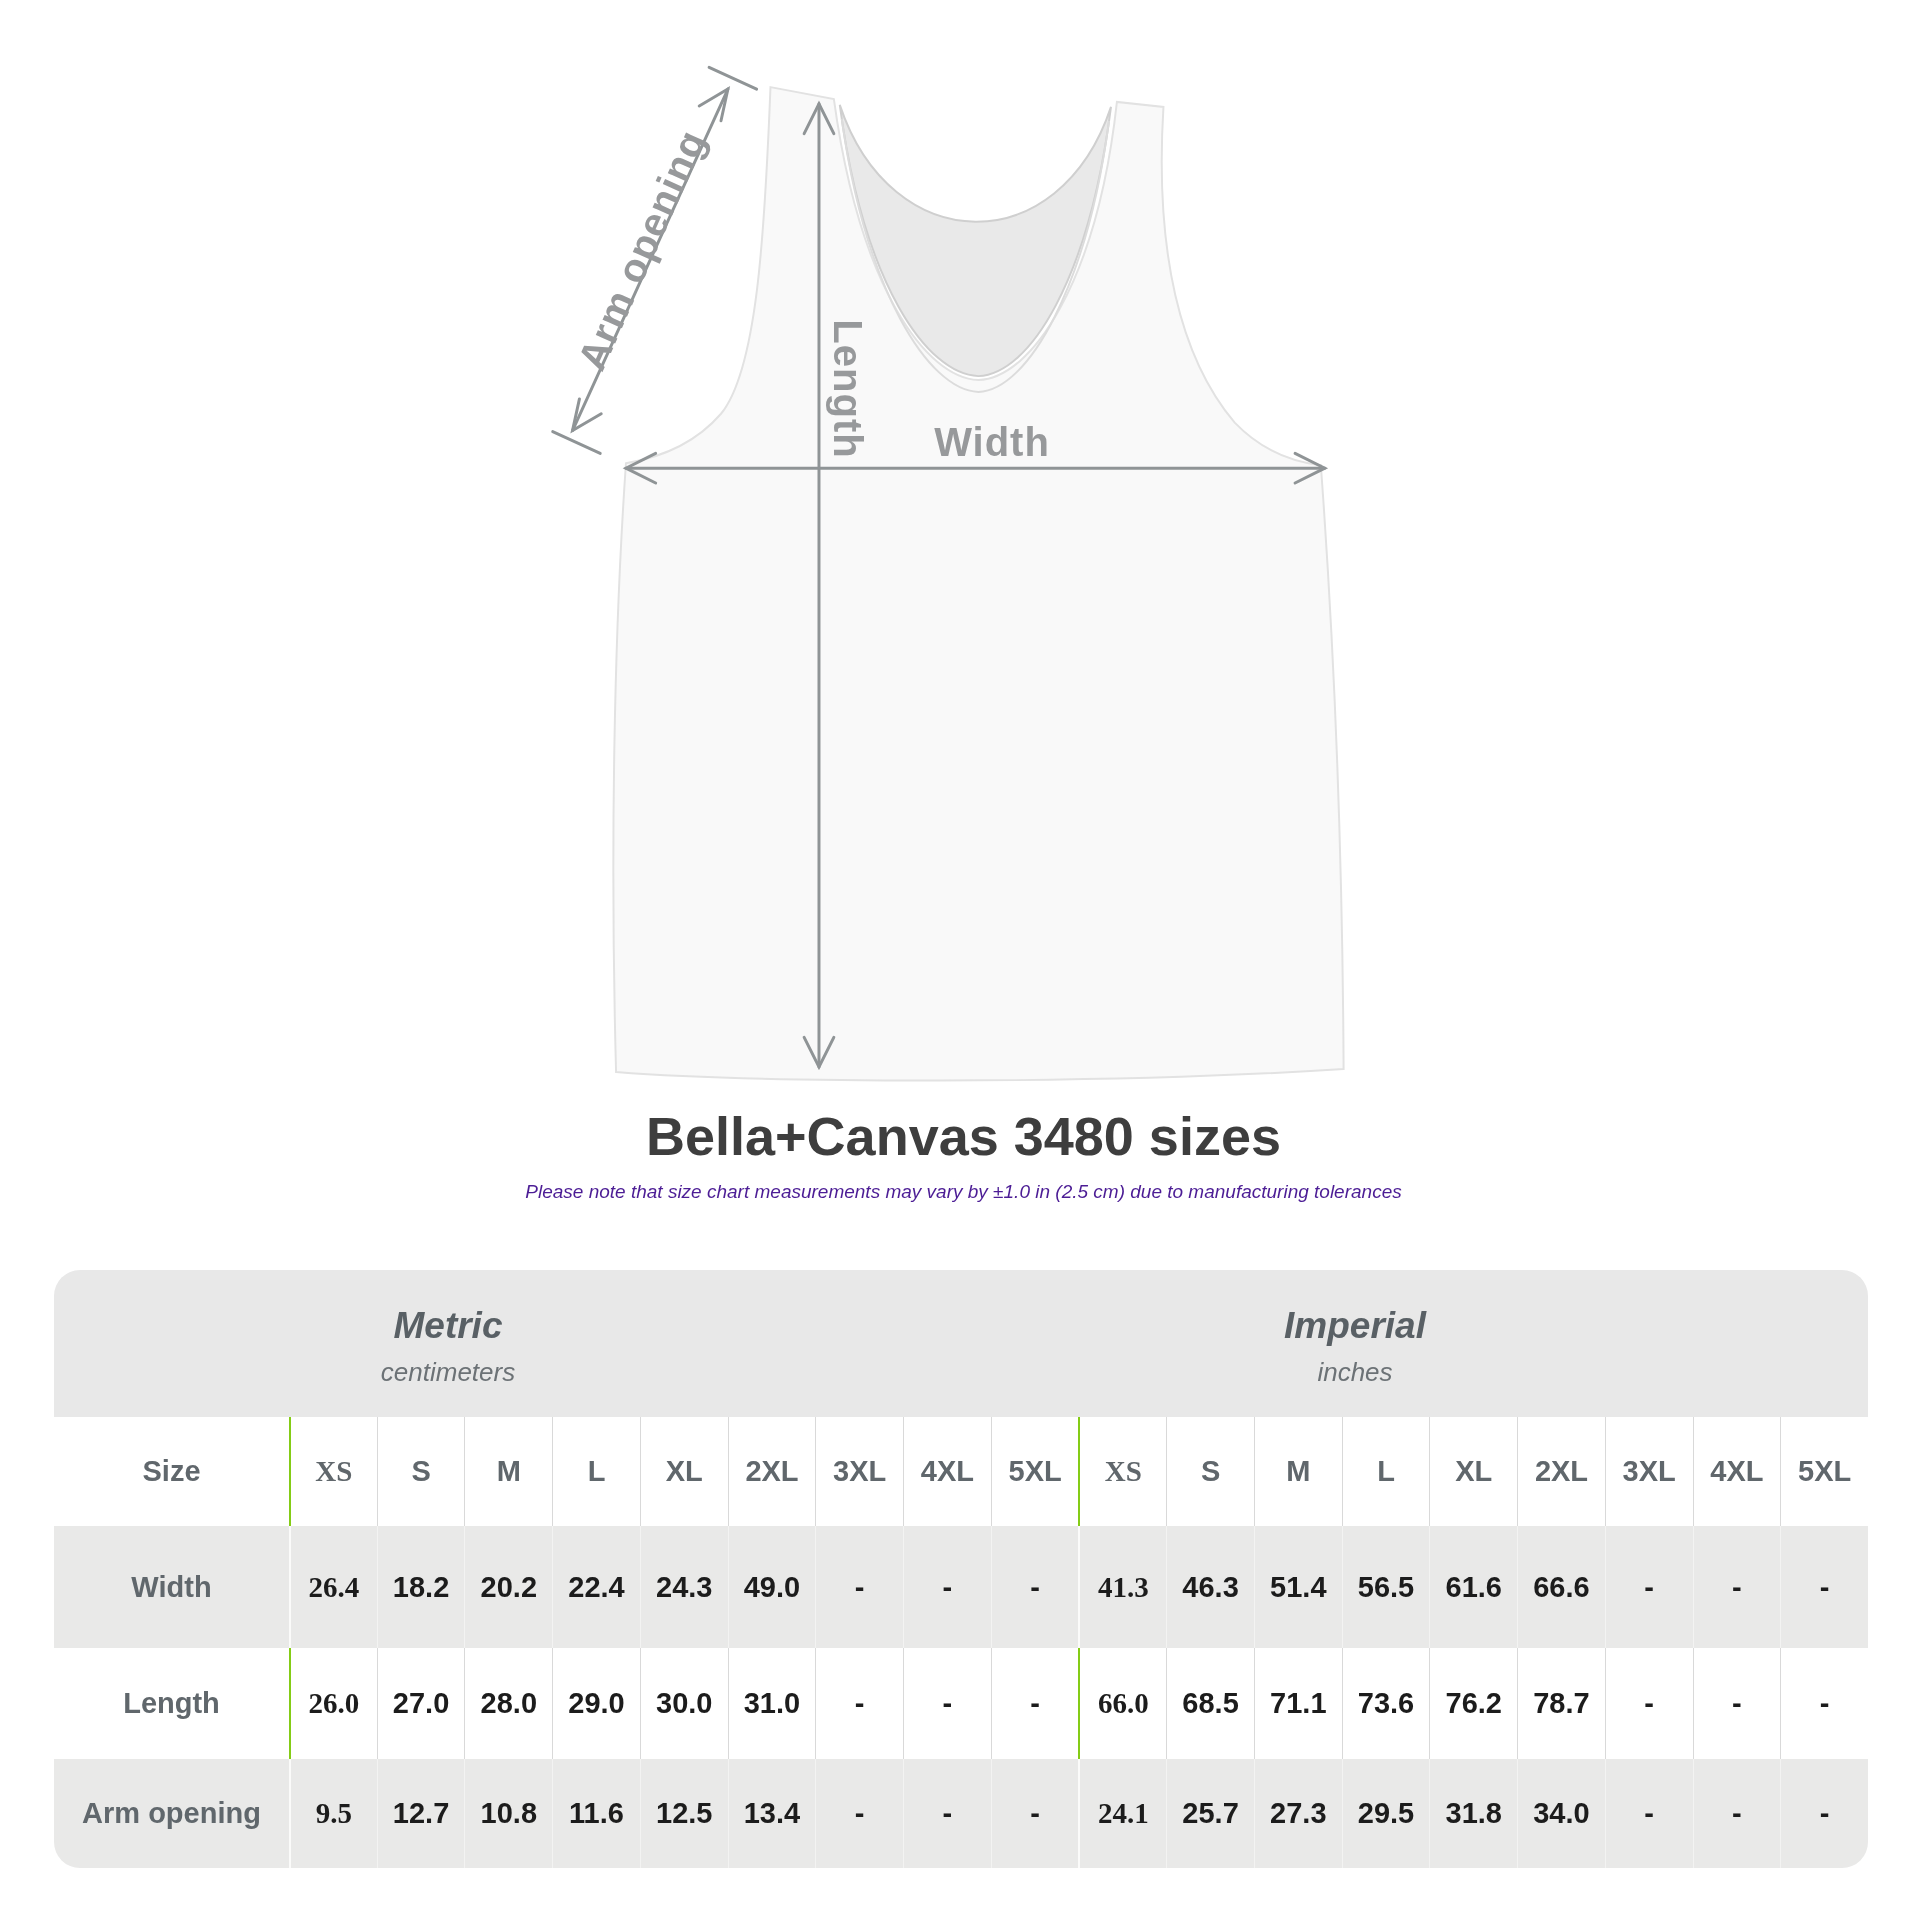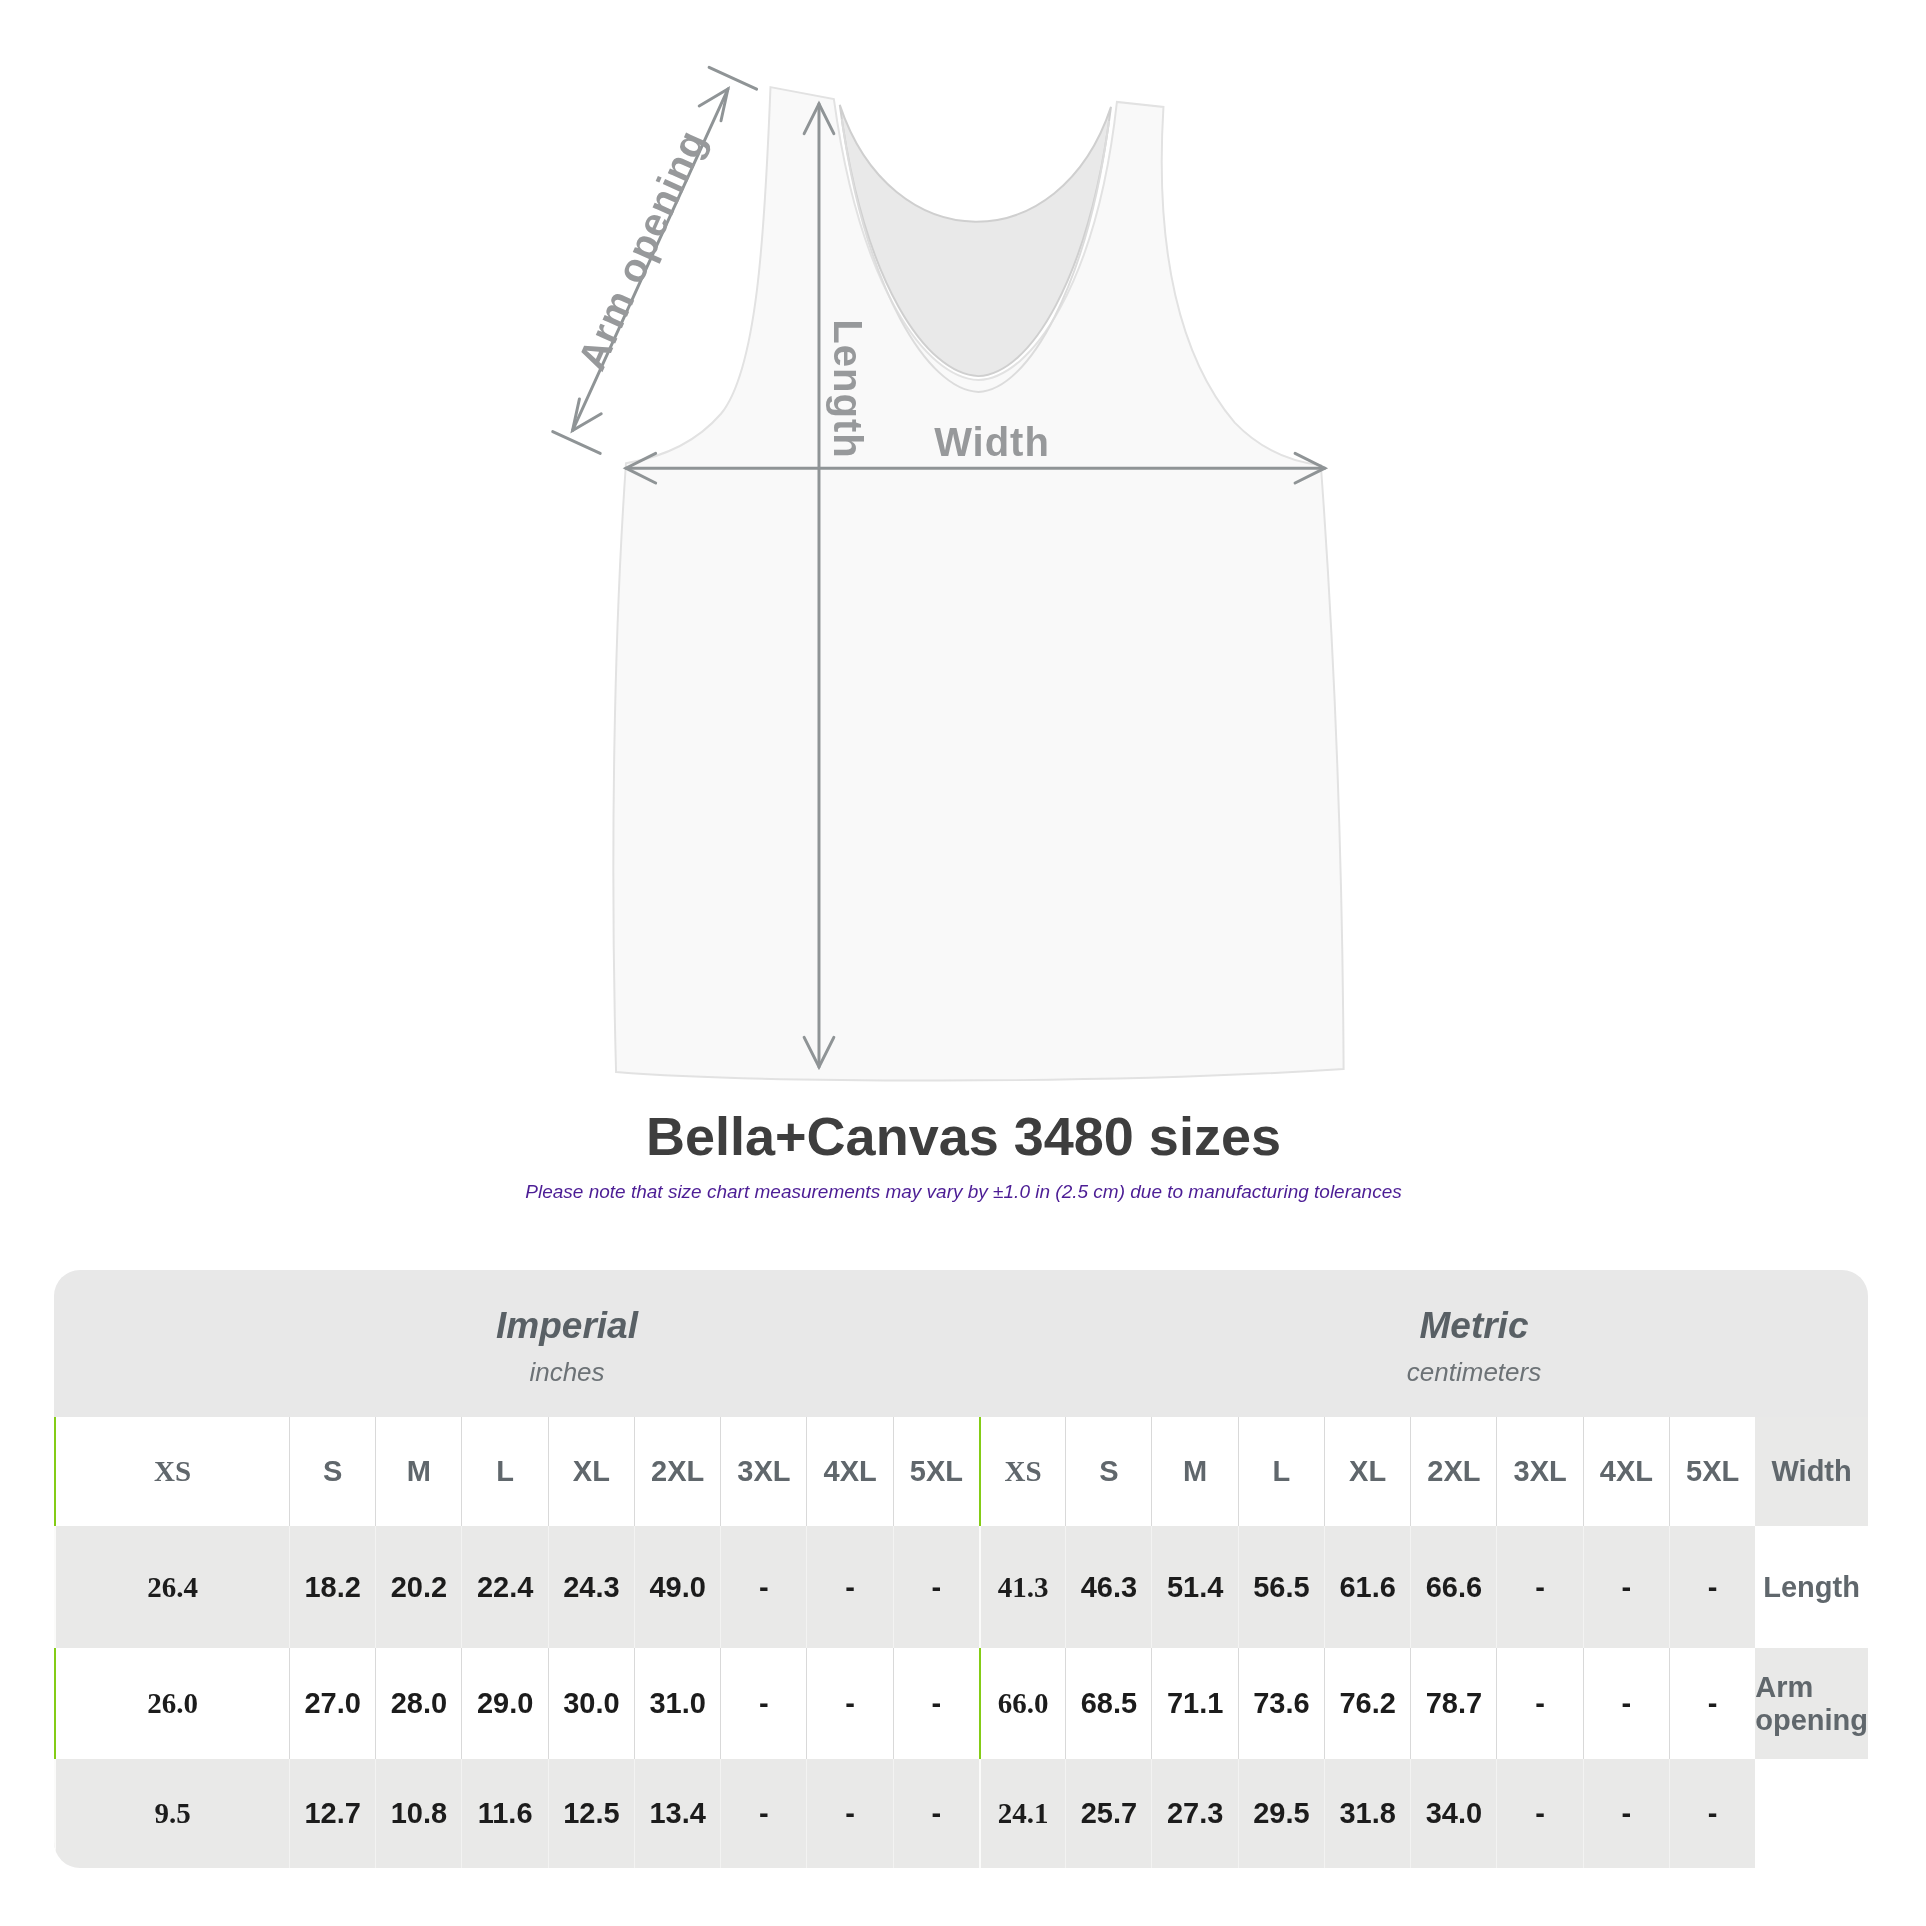--- a/index.html
+++ b/index.html
@@ -102,30 +102,31 @@
   <div class="measure-label" id="width-label">Width</div>
 </div>
 
 <div class="title-block">
   <h1 class="chart-title">Bella+Canvas 3480 sizes</h1>
   <p class="chart-subtitle">Please note that size chart measurements may vary by ±1.0 in (2.5 cm) due to manufacturing tolerances</p>
 </div>
 
 <div class="size-table">
   <div class="unit-band">
+    <div class="unit-group metric">
+      <div class="unit-name">Metric</div>
+      <div class="unit-sub">centimeters</div>
+    </div>
     <div class="unit-group imperial">
       <div class="unit-name">Imperial</div>
       <div class="unit-sub">inches</div>
     </div>
-    <div class="unit-group metric">
-      <div class="unit-name">Metric</div>
-      <div class="unit-sub">centimeters</div>
-    </div>
   </div>
   <div class="grid">
+      <div class="cell hdr first">Size</div>
       <div class="cell hdr major">XS</div>
       <div class="cell hdr">S</div>
       <div class="cell hdr">M</div>
       <div class="cell hdr">L</div>
       <div class="cell hdr">XL</div>
       <div class="cell hdr">2XL</div>
       <div class="cell hdr">3XL</div>
       <div class="cell hdr">4XL</div>
       <div class="cell hdr">5XL</div>
       <div class="cell hdr major">XS</div>

